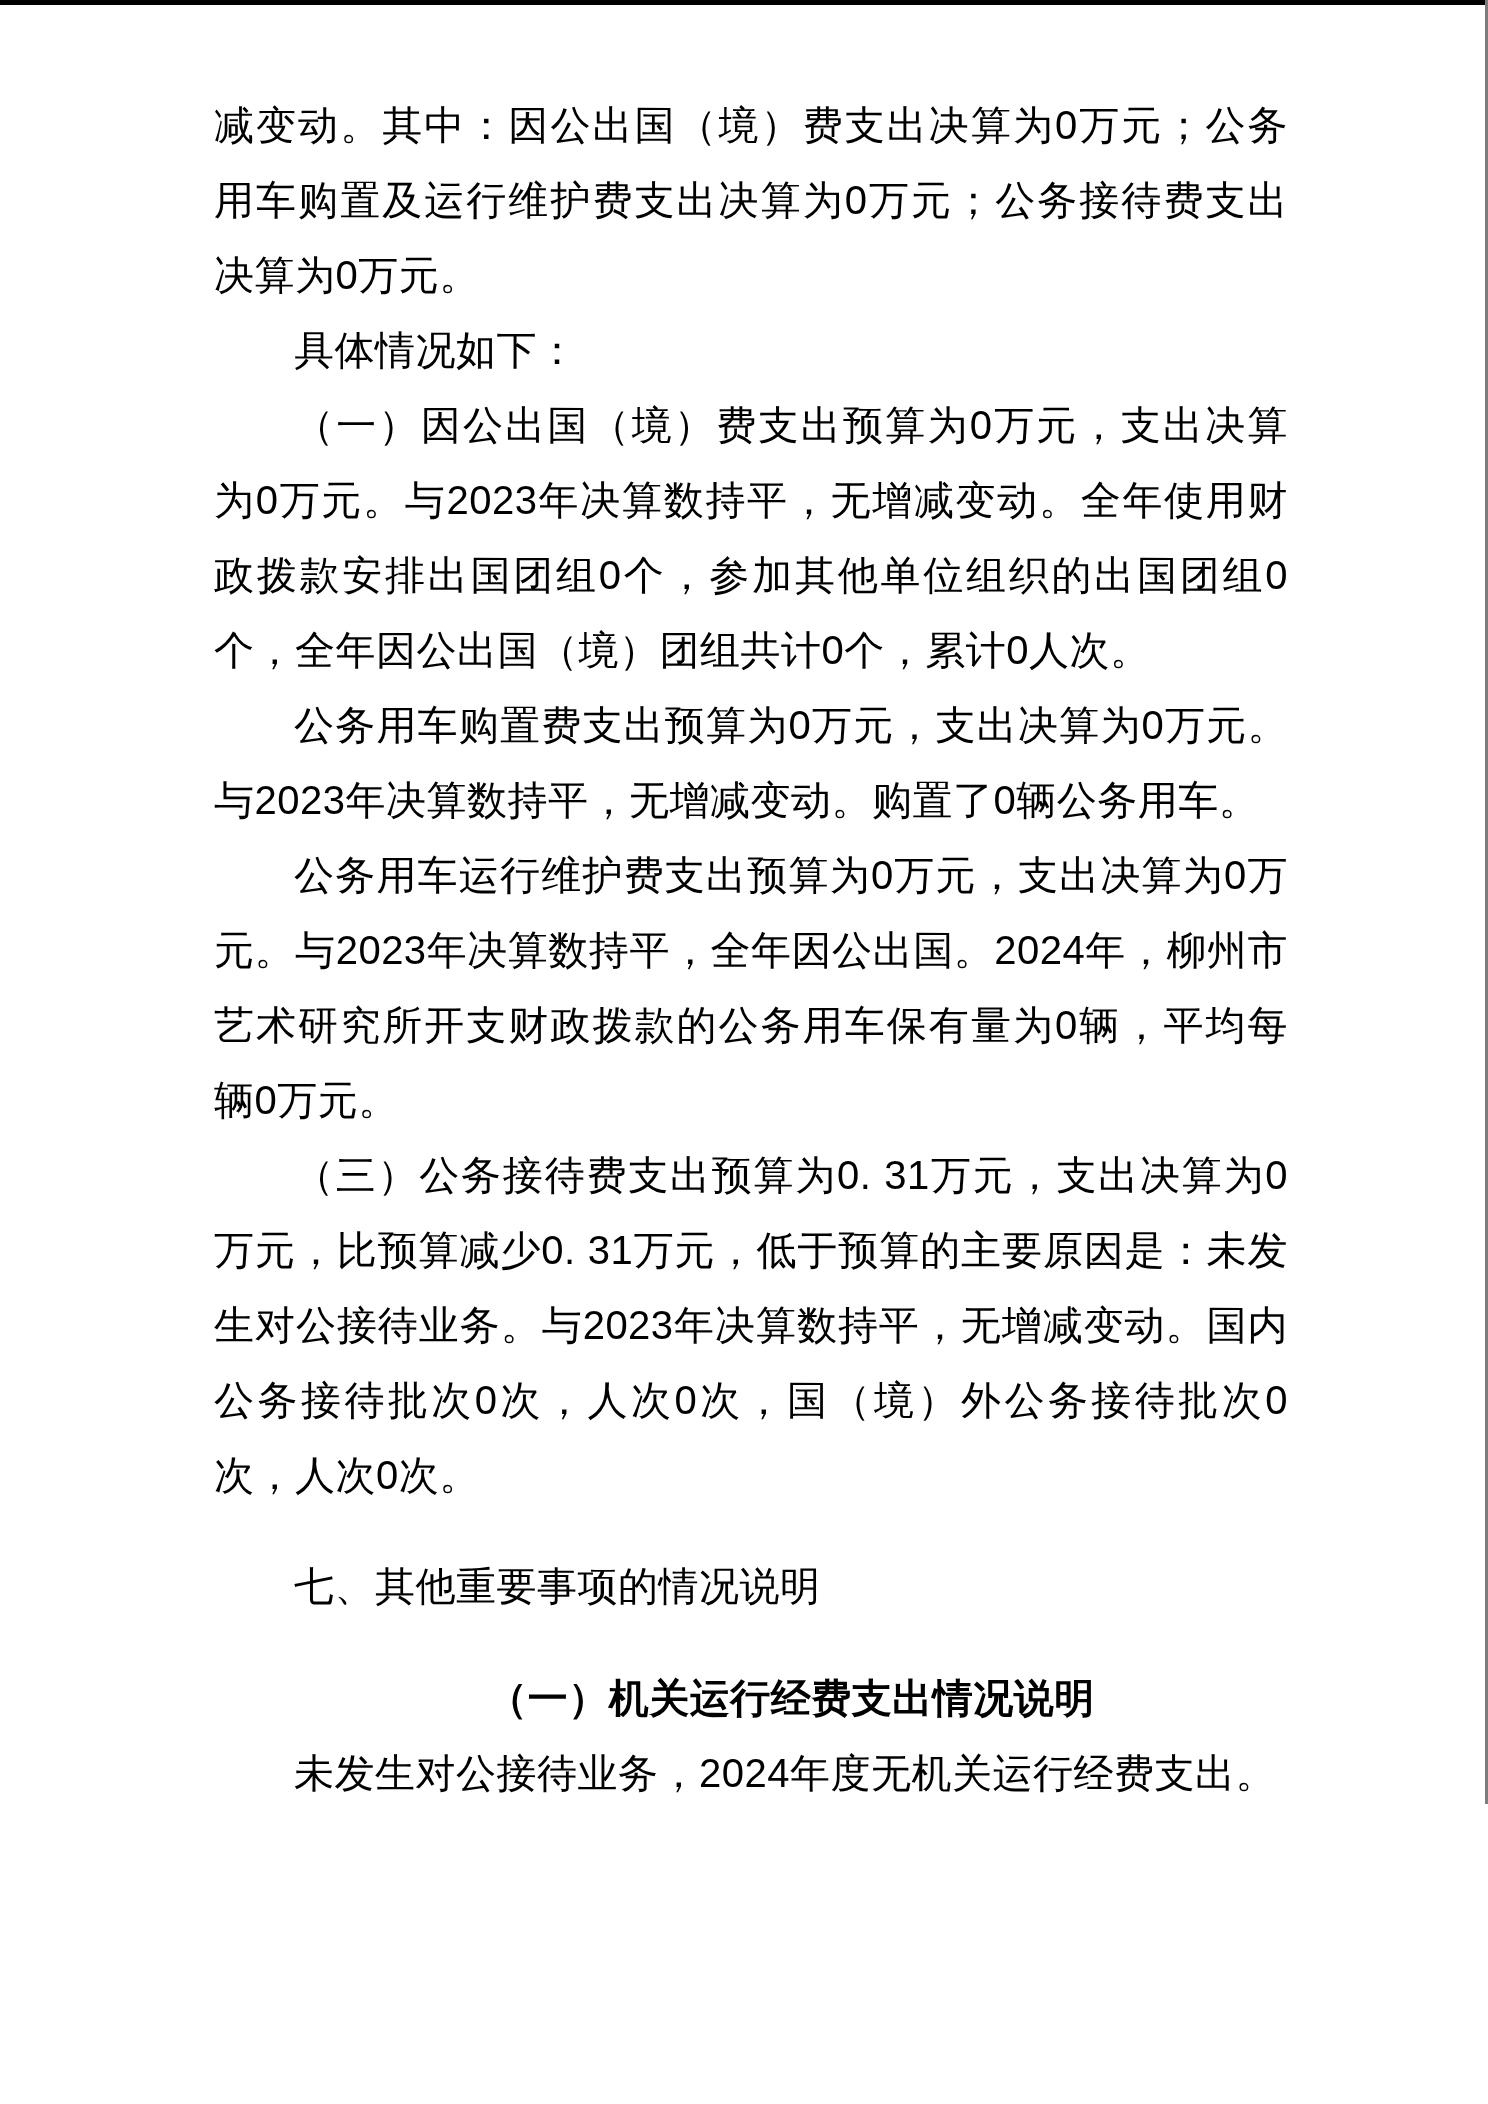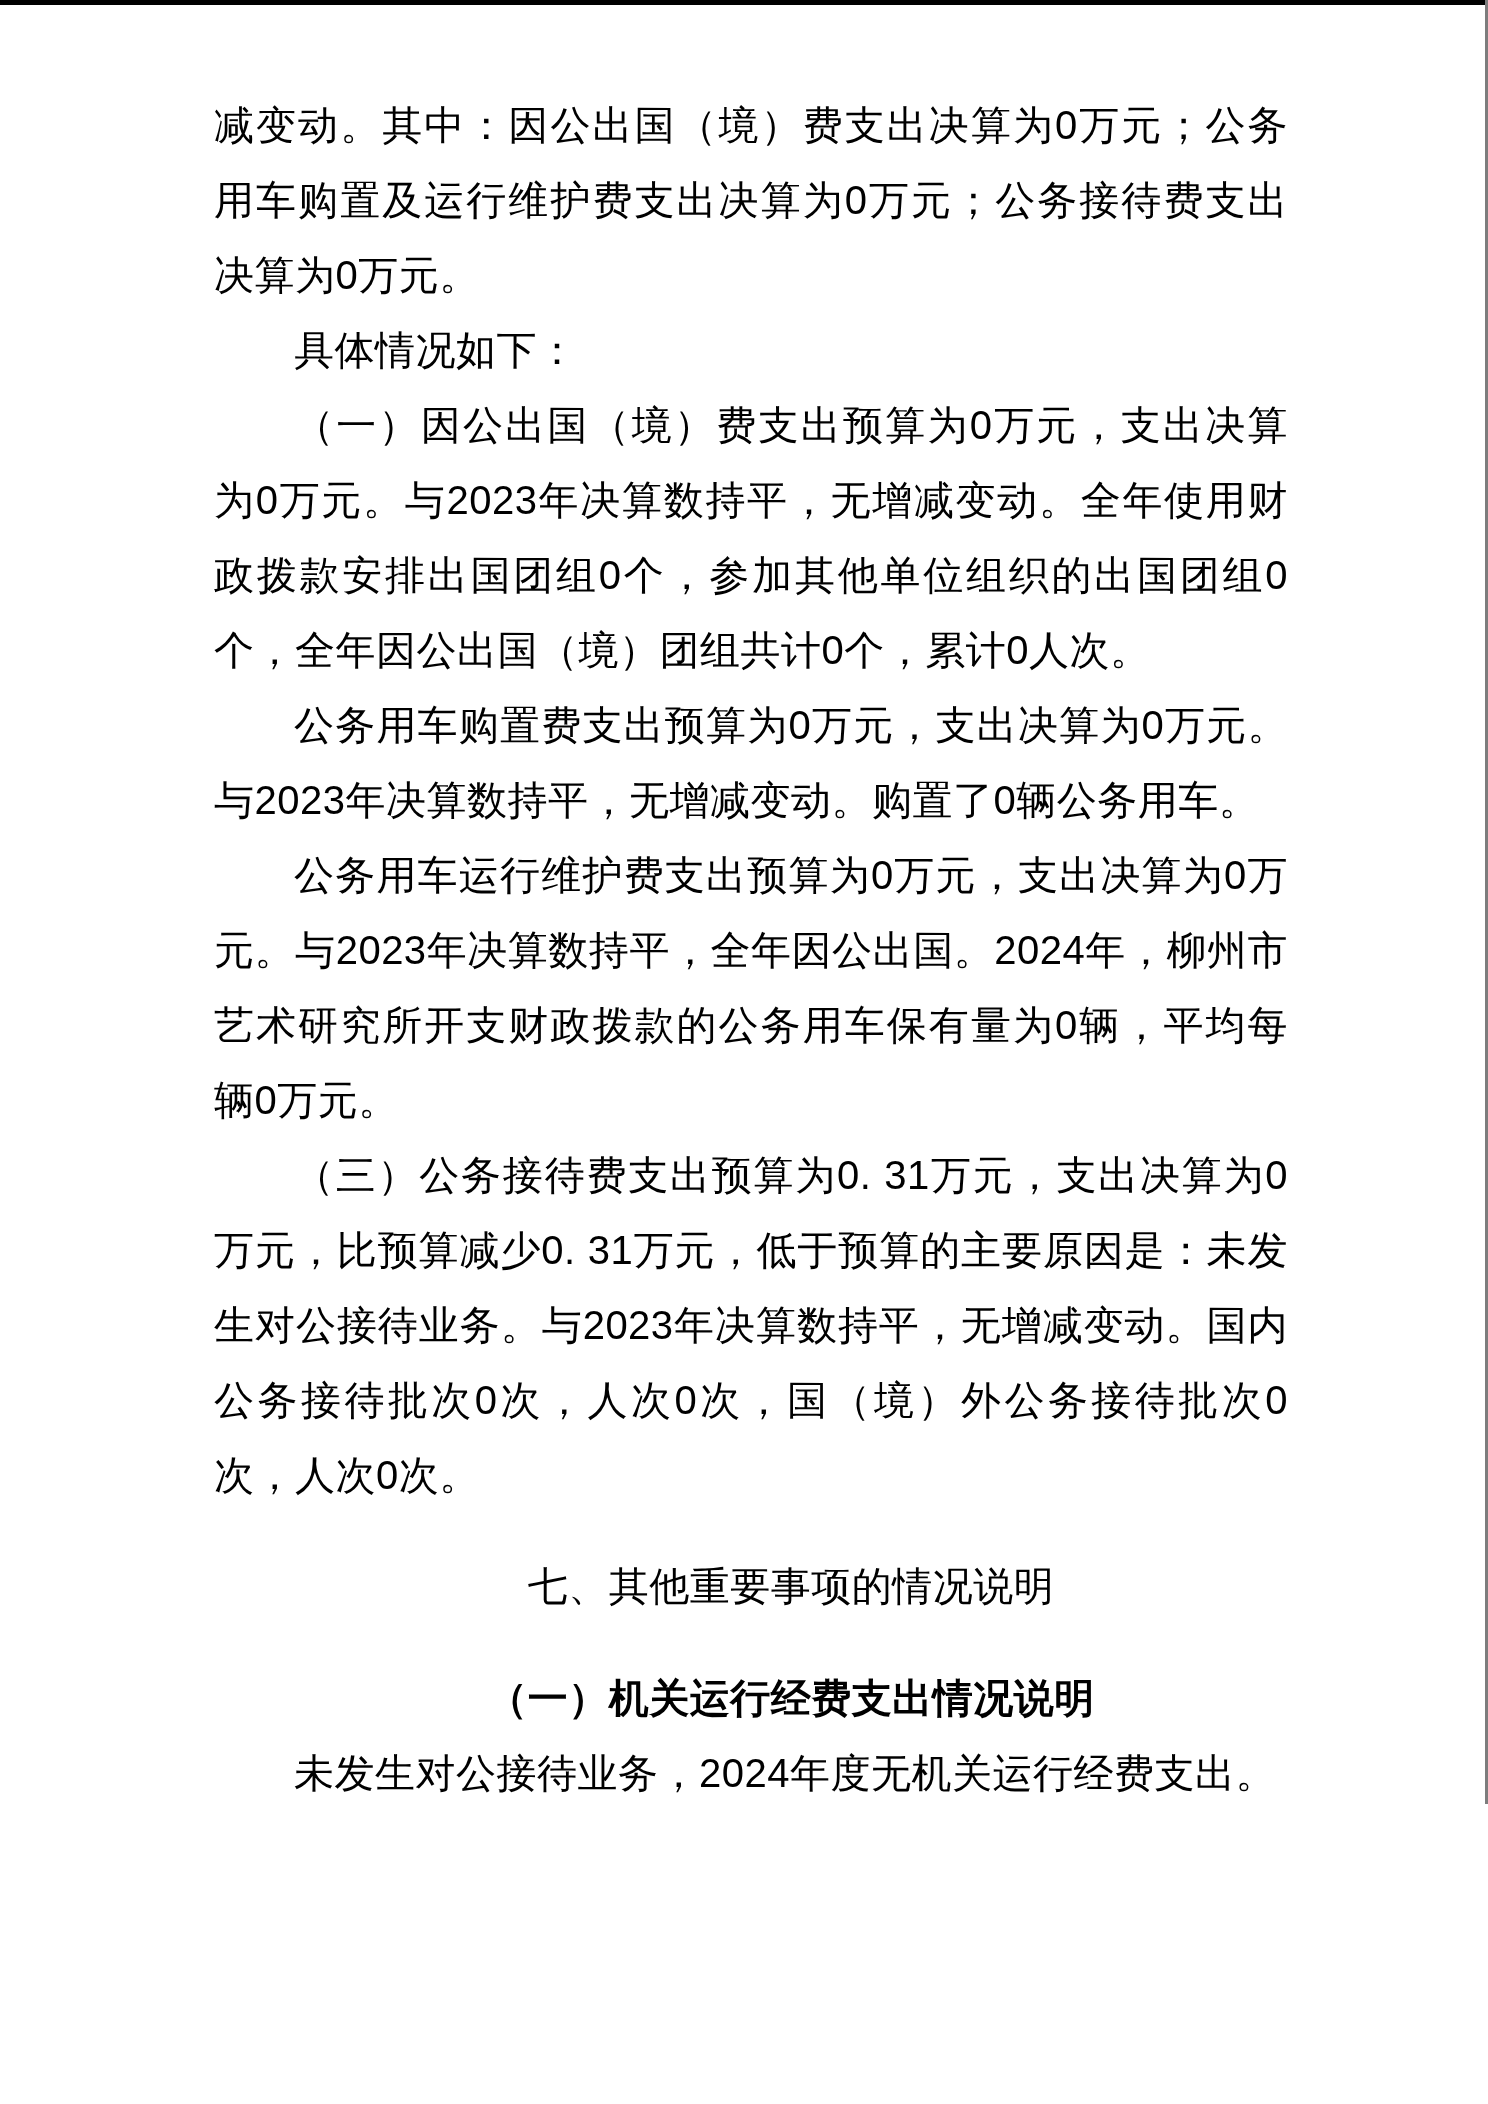--- a/index.html
+++ b/index.html
@@ -44,21 +44,21 @@
   }
   .para {
     margin: 0;
   }
   .para.indent {
     text-indent: 2em;
   }
   .para.section-heading {
     margin-top: 36px;
     margin-bottom: 37px;
-    text-align: center;
+    text-align: left;
   }
   .para.bold-heading {
     font-weight: 700;
     text-align: center;
   }
   .footer {
     position: absolute;
     top: 2036px;
     left: 0;
     width: 100%;

